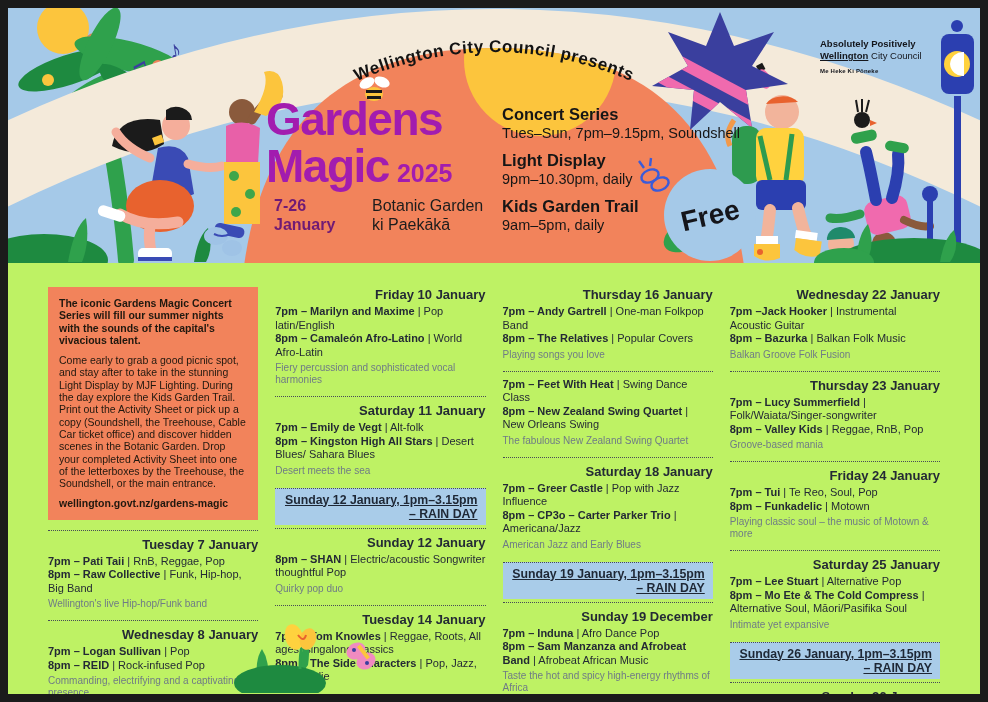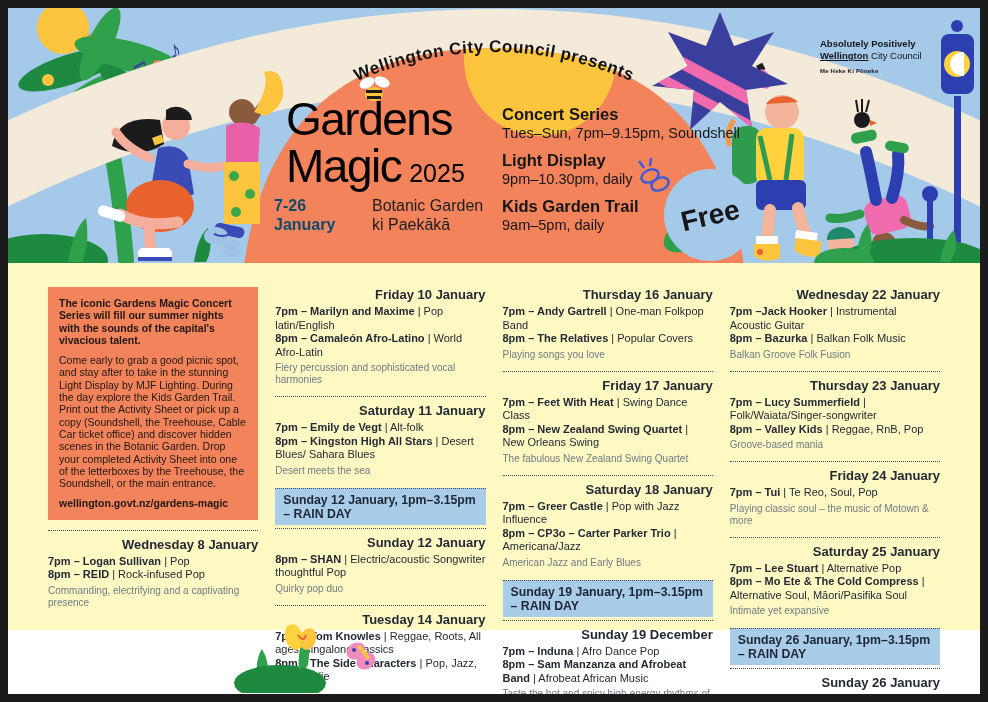--- a/index.html
+++ b/index.html
@@ -7,47 +7,47 @@
   .poster{position:relative;left:8px;top:8px;width:972px;height:686px;background:#ffffff;overflow:hidden;}
 
   
   .header{position:relative;width:972px;height:255px;background:#A5C9E8;overflow:hidden;}
   .header svg.scene{position:absolute;left:0;top:0;}
   .logo{position:absolute;left:812px;top:30px;width:160px;color:#14161c;line-height:12px;}
   .logo .l1{font-size:9.5px;font-weight:bold;}
   .logo .l2{font-size:9.5px;}
   .logo .l2 b{font-weight:bold;text-decoration:underline;}
   .logo .l3{font-size:6px;font-weight:bold;margin-top:3px;letter-spacing:.2px;}
-  .title{position:absolute;left:258px;top:88px;color:#000000;font-weight:normal;letter-spacing:-1.5px;margin-left:20px;}
+  .title{position:absolute;left:258px;top:88px;color:#a21caf;font-weight:bold;letter-spacing:-1.5px;}
   .title .w{font-size:46px;line-height:47px;}
   .title .yr{font-size:25px;letter-spacing:0;margin-left:8px;}
-  .dates{position:absolute;left:266px;top:188px;font-size:16px;font-weight:bold;line-height:19px;color:#0c4a6e;}
+  .dates{position:absolute;left:266px;top:188px;font-size:16px;font-weight:bold;line-height:19px;color:#701a75;}
   .venue{position:absolute;left:364px;top:188px;font-size:16px;line-height:19px;color:#1d1d1d;}
   .info{position:absolute;left:494px;top:96px;color:#161616;}
   .info .item{margin-bottom:7px;}
   .info .h{font-size:16.5px;font-weight:bold;line-height:20px;}
   .info .d{font-size:14.5px;line-height:19px;}
 
   
-  .body{position:relative;width:972px;height:367px;background:#fef9c3;}
+  .body{position:relative;width:972px;height:431px;background:#bef264;}
   .grid{position:absolute;left:0;top:0;width:972px;padding:24px 40px 0 40px;box-sizing:border-box;
         display:grid;grid-template-columns:repeat(4,1fr);gap:17px;}
   .col{min-width:0;}
   .intro-box{background:#F2835B;color:#20180f;padding:10px 11px;margin-bottom:10px;}
   .intro-box p{margin:0 0 8px 0;font-size:10.5px;line-height:12.3px;}
   .intro-box .lead{font-weight:bold;}
   .intro-box .link{font-weight:bold;margin-bottom:0;cursor:pointer;}
   .event{padding-bottom:1px;}
   .sep{border-top:1px dotted #474c57;padding-top:6px;margin-top:2px;}
   .day{font-size:13px;font-weight:bold;color:#242a35;margin:0 0 2px 0;line-height:16px;text-align:right;}
   .act-line{font-size:11px;line-height:13.5px;color:#242a35;}
   .act-bold{font-weight:bold;}
   .note{font-size:10px;color:#6F7B86;margin:3px 0 7px 0;line-height:12px;}
-  .rain{background:#A9CCE9;color:#1e2735;font-weight:bold;font-size:12.3px;text-align:left;
-        padding:4px 8px;margin:3px 0 3px 0;}
+  .rain{background:#A9CCE9;color:#1e2735;font-weight:bold;font-size:12.3px;text-align:right;
+        padding:4px 8px;margin:3px 0 3px 0;text-decoration:underline;}
   .bottom-deco{position:absolute;left:220px;top:358px;}
 </style>
 </head>
 <body>
 
 <div class="poster">
 
   <div class="header">
     <svg class="scene" width="972" height="255" viewBox="0 0 972 255">
 
@@ -268,20 +268,26 @@
   <div class="body">
     <div class="grid">
       <div class="col">
         <div class="intro-box">
           <p class="lead">The iconic Gardens Magic Concert Series will fill our summer nights with the sounds of the capital's vivacious talent.</p>
           <p>Come early to grab a good picnic spot, and stay after to take in the stunning Light Display by MJF Lighting. During the day explore the Kids Garden Trail. Print out the Activity Sheet or pick up a copy (Soundshell, the Treehouse, Cable Car ticket office) and discover hidden scenes in the Botanic Garden. Drop your completed Activity Sheet into one of the letterboxes by the Treehouse, the Soundshell, or the main entrance.</p>
           <p class="link">wellington.govt.nz/gardens-magic</p>
         </div>
         <div>
             <div class="event sep">
+              <div class="day">Tuesday 7 January</div>
+              <div class="act-line"><span class="act-bold">7pm – Pati Taii</span><span> | RnB, Reggae, Pop</span></div>
+              <div class="act-line"><span class="act-bold">8pm – Raw Collective</span><span> | Funk, Hip-hop, Big Band</span></div>
+              <div class="note">Wellington's live Hip-hop/Funk band</div>
+            </div>
+            <div class="event sep">
               <div class="day">Wednesday 8 January</div>
               <div class="act-line"><span class="act-bold">7pm – Logan Sullivan</span><span> | Pop</span></div>
               <div class="act-line"><span class="act-bold">8pm – REID</span><span> | Rock-infused Pop</span></div>
               <div class="note">Commanding, electrifying and a captivating presence</div>
             </div>
           </div>
       </div>
       <div class="col">
         <div>
             <div class="event">
@@ -311,21 +317,20 @@
       </div>
       <div class="col">
         <div>
             <div class="event">
               <div class="day">Thursday 16 January</div>
               <div class="act-line"><span class="act-bold">7pm – Andy Gartrell</span><span> | One-man Folkpop Band</span></div>
               <div class="act-line"><span class="act-bold">8pm – The Relatives</span><span> | Popular Covers</span></div>
               <div class="note">Playing songs you love</div>
             </div>
             <div class="event sep">
-              <div class="day">Friday 17 January</div>
               <div class="act-line"><span class="act-bold">7pm – Feet With Heat</span><span> | Swing Dance Class</span></div>
               <div class="act-line"><span class="act-bold">8pm – New Zealand Swing Quartet</span><span> | New Orleans Swing</span></div>
               <div class="note">The fabulous New Zealand Swing Quartet</div>
             </div>
             <div class="event sep">
               <div class="day">Saturday 18 January</div>
               <div class="act-line"><span class="act-bold">7pm – Greer Castle</span><span> | Pop with Jazz Influence</span></div>
               <div class="act-line"><span class="act-bold">8pm – CP3o – Carter Parker Trio</span><span> | Americana/Jazz</span></div>
               <div class="note">American Jazz and Early Blues</div>
             </div>
@@ -348,20 +353,21 @@
             </div>
             <div class="event sep">
               <div class="day">Thursday 23 January</div>
               <div class="act-line"><span class="act-bold">7pm – Lucy Summerfield</span><span> | Folk/Waiata/Singer-songwriter</span></div>
               <div class="act-line"><span class="act-bold">8pm – Valley Kids</span><span> | Reggae, RnB, Pop</span></div>
               <div class="note">Groove-based mania</div>
             </div>
             <div class="event sep">
               <div class="day">Friday 24 January</div>
               <div class="act-line"><span class="act-bold">7pm – Tui</span><span> | Te Reo, Soul, Pop</span></div>
+              <div class="act-line"><span class="act-bold">8pm – Funkadelic</span><span> | Motown</span></div>
               <div class="note">Playing classic soul – the music of Motown &amp; more</div>
             </div>
             <div class="event sep">
               <div class="day">Saturday 25 January</div>
               <div class="act-line"><span class="act-bold">7pm – Lee Stuart</span><span> | Alternative Pop</span></div>
               <div class="act-line"><span class="act-bold">8pm – Mo Ete &amp; The Cold Compress</span><span> | Alternative Soul, Māori/Pasifika Soul</span></div>
               <div class="note">Intimate yet expansive</div>
             </div>
             <div class="rain sep">Sunday 26 January, 1pm–3.15pm – RAIN DAY</div>
             <div class="event sep">

